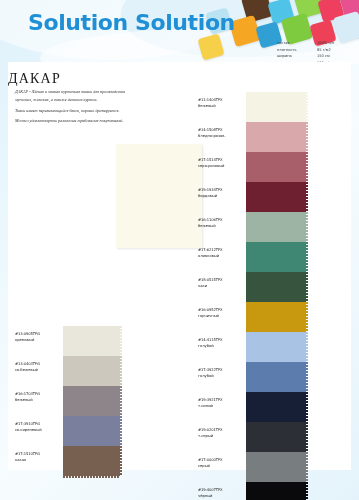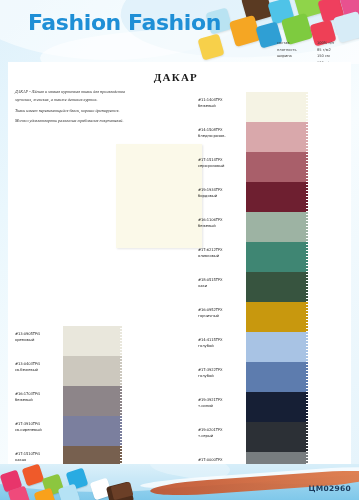--- a/index.html
+++ b/index.html
@@ -60,21 +60,21 @@
   .spec-k { width:40px; color:#3a3a3a; }
   .spec-v { color:#3a3a3a; }
 
   
   .card {
     position:absolute; left:8px; top:62px; width:343px; height:408px;
     background:#ffffff;
   }
 
   .title {
-    text-align:right; font-weight:bold; font-size:11px;
+    text-align:left; font-weight:normal; font-size:14px;
     letter-spacing:1.2px; color:#1a1a1a; margin-top:9px;
     width:190px;
   }
 
   .desc {
     position:absolute; left:7px; top:26px; width:123px;
     font-style:italic; font-size:4.2px; line-height:1.85; color:#2e2e2e;
   }
   .desc p { margin-bottom:3px; }
 
@@ -178,21 +178,21 @@
         <div class="tile big" style="left: 36px; top: 22px; background: rgb(245, 166, 35);"></div>
         <div class="tile sq" style="left: 62px; top: 28px; background: rgb(47, 159, 212);"></div>
         <div class="tile big" style="left: 88px; top: 20px; background: rgb(126, 203, 63);"></div>
         <div class="tile sq" style="left: 116px; top: 26px; background: rgb(238, 64, 86);"></div>
         <div class="tile big" style="left: 140px; top: 18px; background: rgb(215, 236, 247);"></div>
         <div class="tile sq" style="left: 4px; top: 40px; background: rgb(247, 208, 74);"></div>
       </div>
   </div>
 
   <div class="logo-wrap">
-    <div class="logo">Fashion Fashion</div>
+    <div class="logo">Solution Solution</div>
   </div>
 
   <div class="spec" id="spec-box">
       <div class="spec-row">
         <span class="spec-k">состав</span>
         <span class="spec-v">100% п/э</span>
       </div>
       <div class="spec-row">
         <span class="spec-k">плотность</span>
         <span class="spec-v">85 г/м2</span>
@@ -410,34 +410,14 @@
           </div>
           <div class="sw-chip">
             <div class="body" style="background: rgb(10, 10, 12);"></div>
             <div class="zig-r" style="background: linear-gradient(-45deg, transparent 50%, rgb(10, 10, 12) 50%) 0px 0px / 3px 3px repeat-y, linear-gradient(-135deg, rgb(10, 10, 12) 50%, transparent 50%) 0px 0px / 3px 3px repeat-y;"></div>
           </div>
         </div>
       </div>
 
   </div>
 
-  <div class="ftr-art">
-    <div class="ftr-base"></div>
-    <div class="ftr-wave fw1"></div>
-    <div class="ftr-wave fw2"></div>
-    <div class="ribbon2"></div>
-    <div class="ribbon"></div>
-    <div id="footer-tiles">
-        <div class="ftr-tile" style="left: 2px; top: 8px; width: 18px; height: 18px; background: rgb(232, 53, 107);"></div>
-        <div class="ftr-tile" style="left: 24px; top: 2px; width: 18px; height: 18px; background: rgb(239, 90, 42);"></div>
-        <div class="ftr-tile" style="left: 44px; top: 12px; width: 18px; height: 18px; background: rgb(140, 198, 63);"></div>
-        <div class="ftr-tile" style="left: 68px; top: 6px; width: 18px; height: 18px; background: rgb(41, 171, 226);"></div>
-        <div class="ftr-tile" style="left: 92px; top: 16px; width: 18px; height: 18px; background: rgb(255, 255, 255);"></div>
-        <div class="ftr-tile" style="left: 10px; top: 24px; width: 18px; height: 18px; background: rgb(239, 74, 123);"></div>
-        <div class="ftr-tile" style="left: 36px; top: 26px; width: 18px; height: 18px; background: rgb(249, 161, 27);"></div>
-        <div class="ftr-tile" style="left: 60px; top: 22px; width: 18px; height: 18px; background: rgb(181, 226, 245);"></div>
-      </div>
-    <div class="choco"></div>
-    <div class="choco2"></div>
-    <div class="ftr-code">ЦМ02960</div>
-  </div>
 
 </div>
 
 </body></html>

